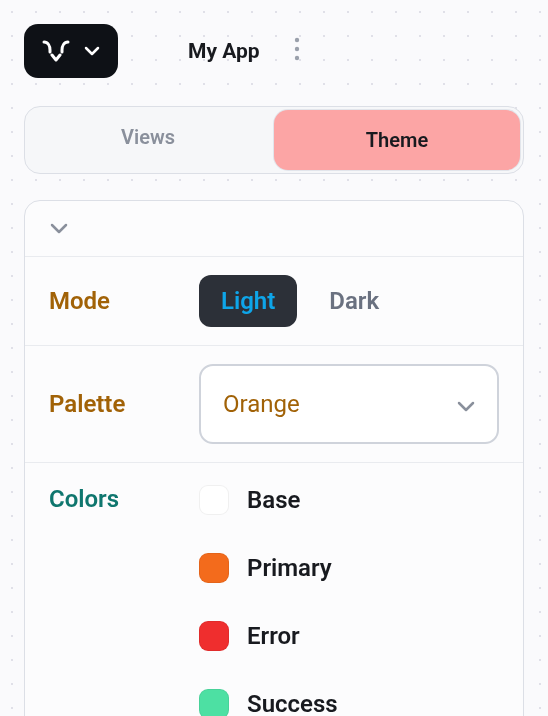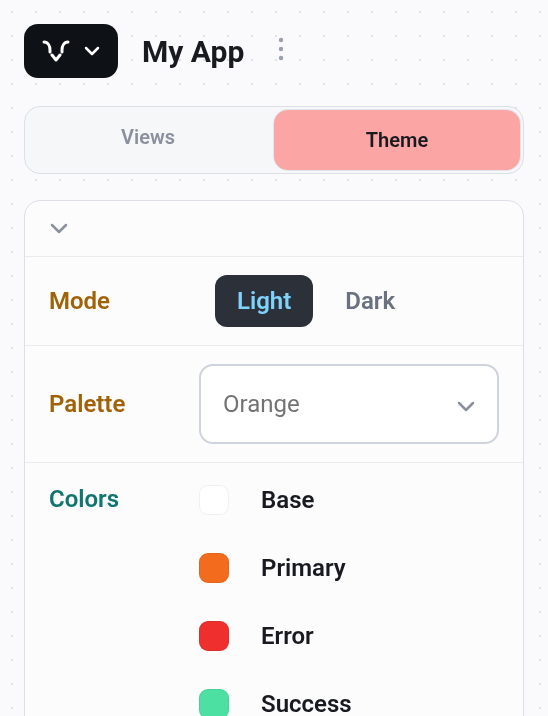--- a/index.html
+++ b/index.html
@@ -28,24 +28,25 @@
       color: #fff;
       border-radius: 14px;
       padding: 16px 18px;
       display: flex;
       align-items: center;
       gap: 14px;
       cursor: pointer;
     }
     .app-selector svg { display: block; }
     .app-title {
-      font-size: 30px;
+      font-size: 21px;
       font-weight: 700;
       color: #181a1f;
       flex: 0 0 auto;
+      margin-left: 46px;
     }
     .more-btn {
       margin-left: 4px;
       color: #9aa0ab;
       cursor: pointer;
       padding: 6px;
       display: flex;
       align-items: center;
     }
     .tabs {
@@ -104,51 +105,50 @@
     .mode-option {
       font-size: 24px;
       font-weight: 600;
       color: #6a7180;
       padding: 12px 22px;
       border-radius: 12px;
       cursor: pointer;
     }
     .mode-option.active {
       background: #2c3038;
-      color: #7dd3fc;
-      margin-left: 16px;
+      color: #0ea5e9;
     }
     .select {
       flex: 1;
       border: 2px solid #cfd3db;
       border-radius: 14px;
       background: #fff;
       padding: 24px 22px;
       display: flex;
       align-items: center;
       justify-content: space-between;
       cursor: pointer;
       font-size: 24px;
-      color: #737373;
+      color: #a16207;
     }
     .colors-row {
       align-items: flex-start;
       padding-top: 22px;
       padding-bottom: 22px;
     }
     .colors-list {
       display: flex;
       flex-direction: column;
       gap: 38px;
       padding-top: 0;
     }
     .color-item {
       display: flex;
       align-items: center;
-      gap: 32px;
+      gap: 18px;
     }
     .swatch {
       width: 30px;
       height: 30px;
       border-radius: 9px;
       border: 1px solid rgba(0,0,0,0.06);
     }
     .color-name {
       font-size: 24px;
       font-weight: 600;

